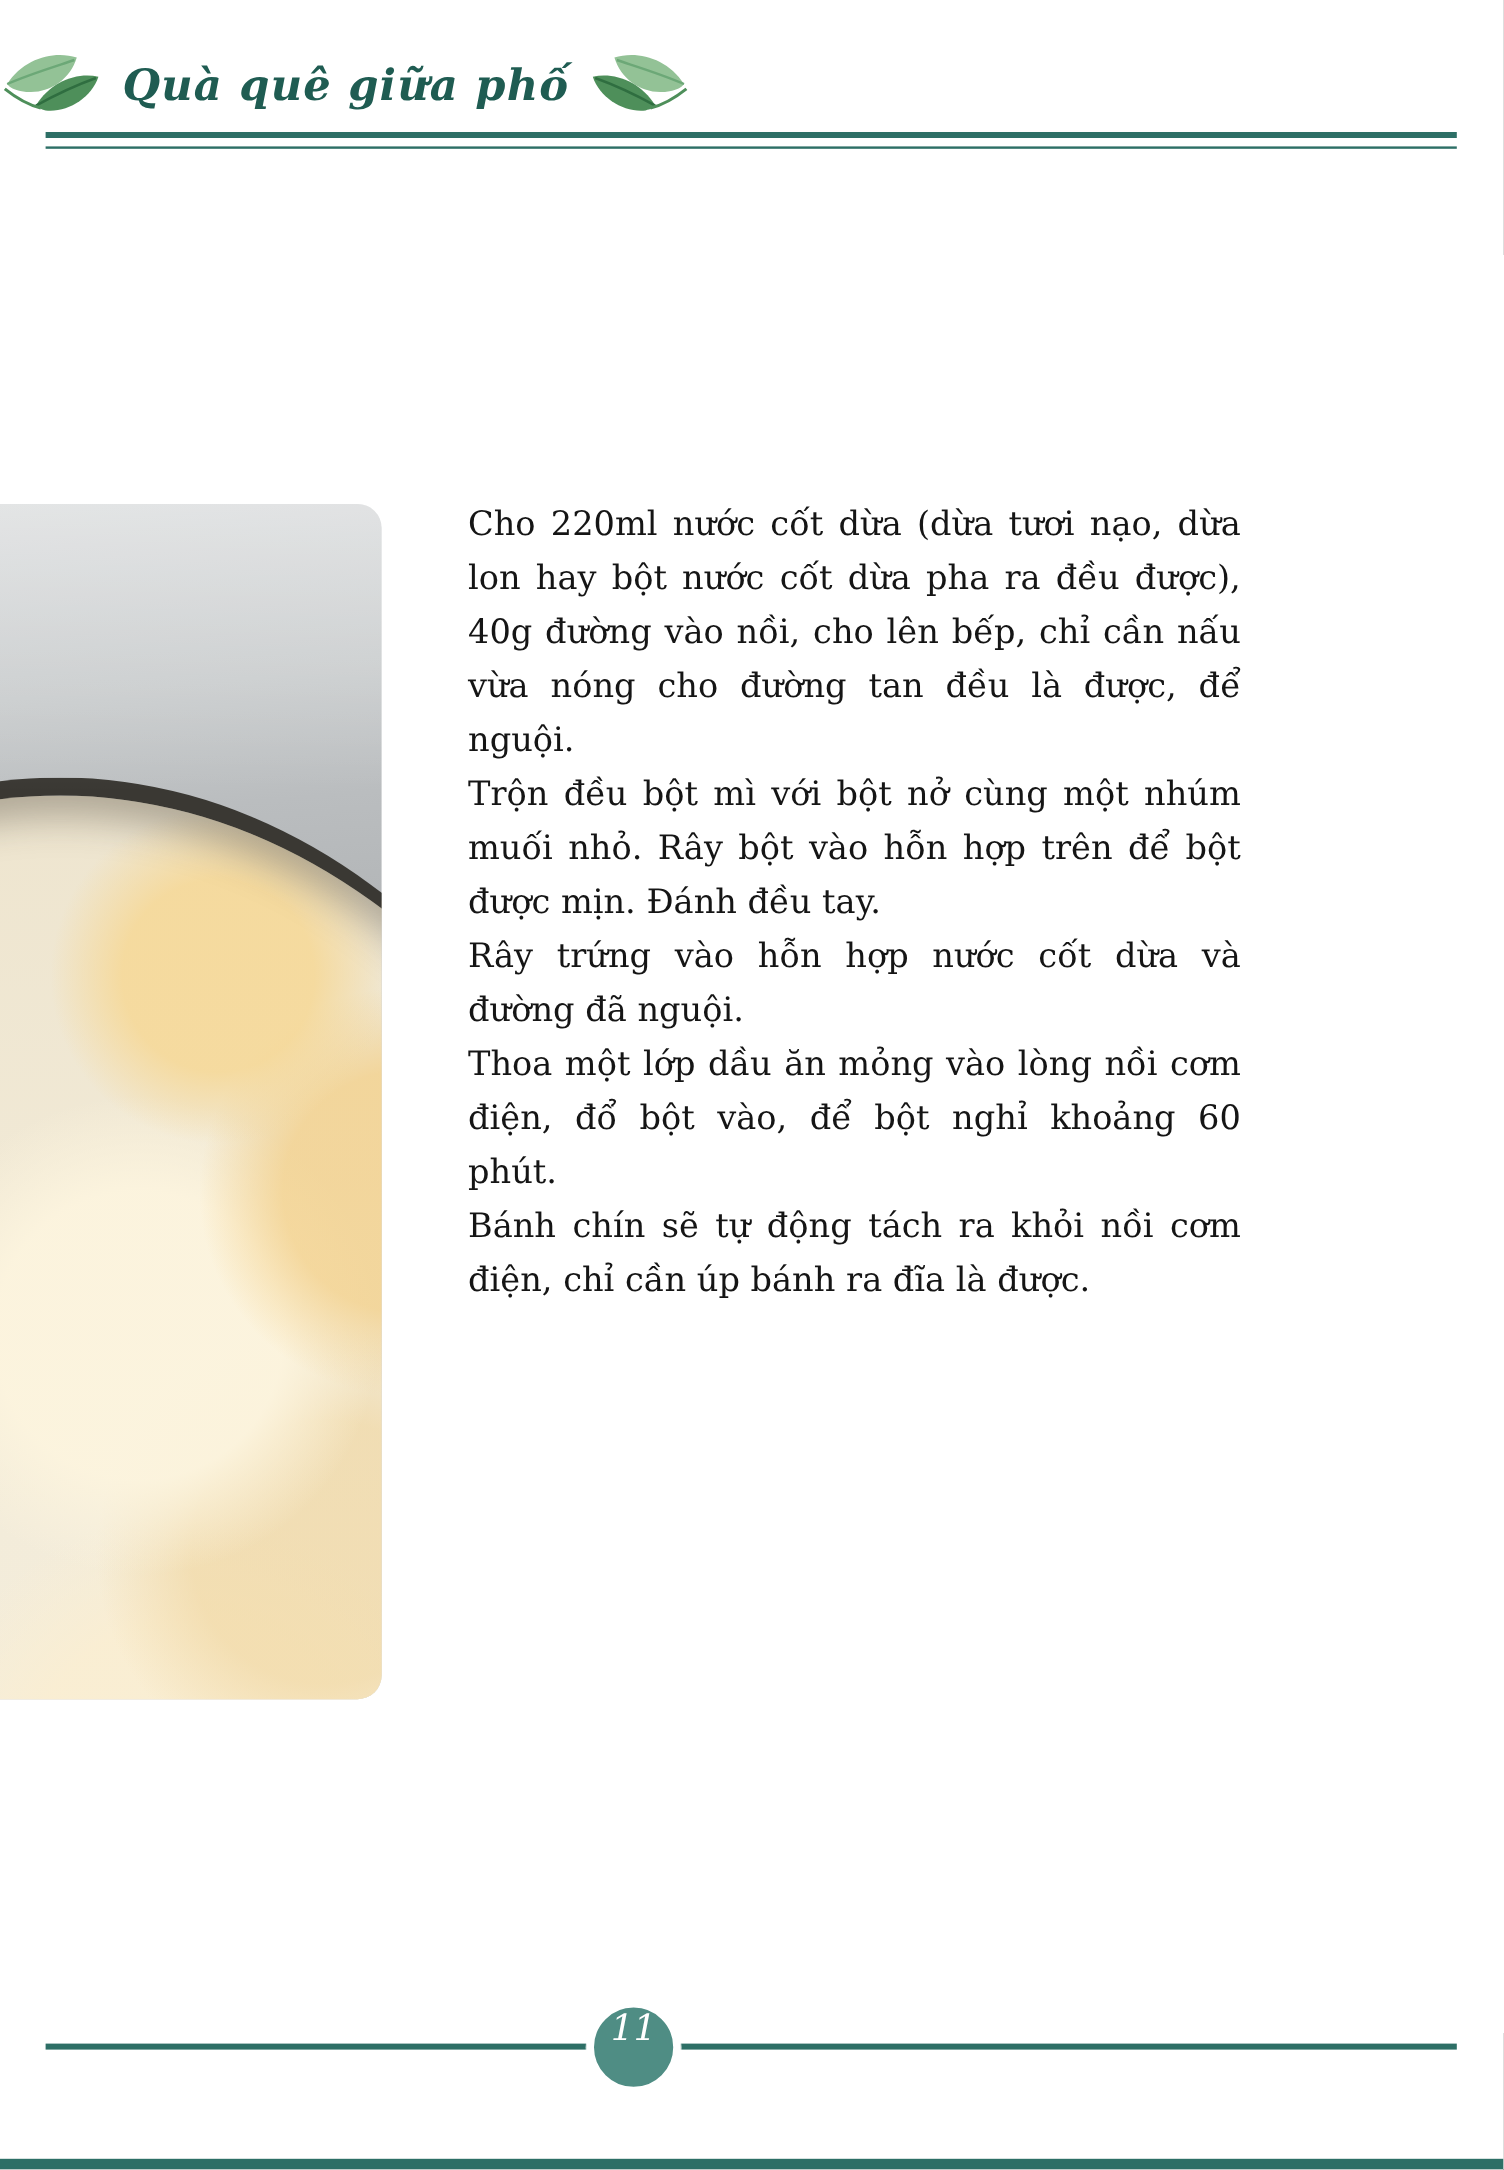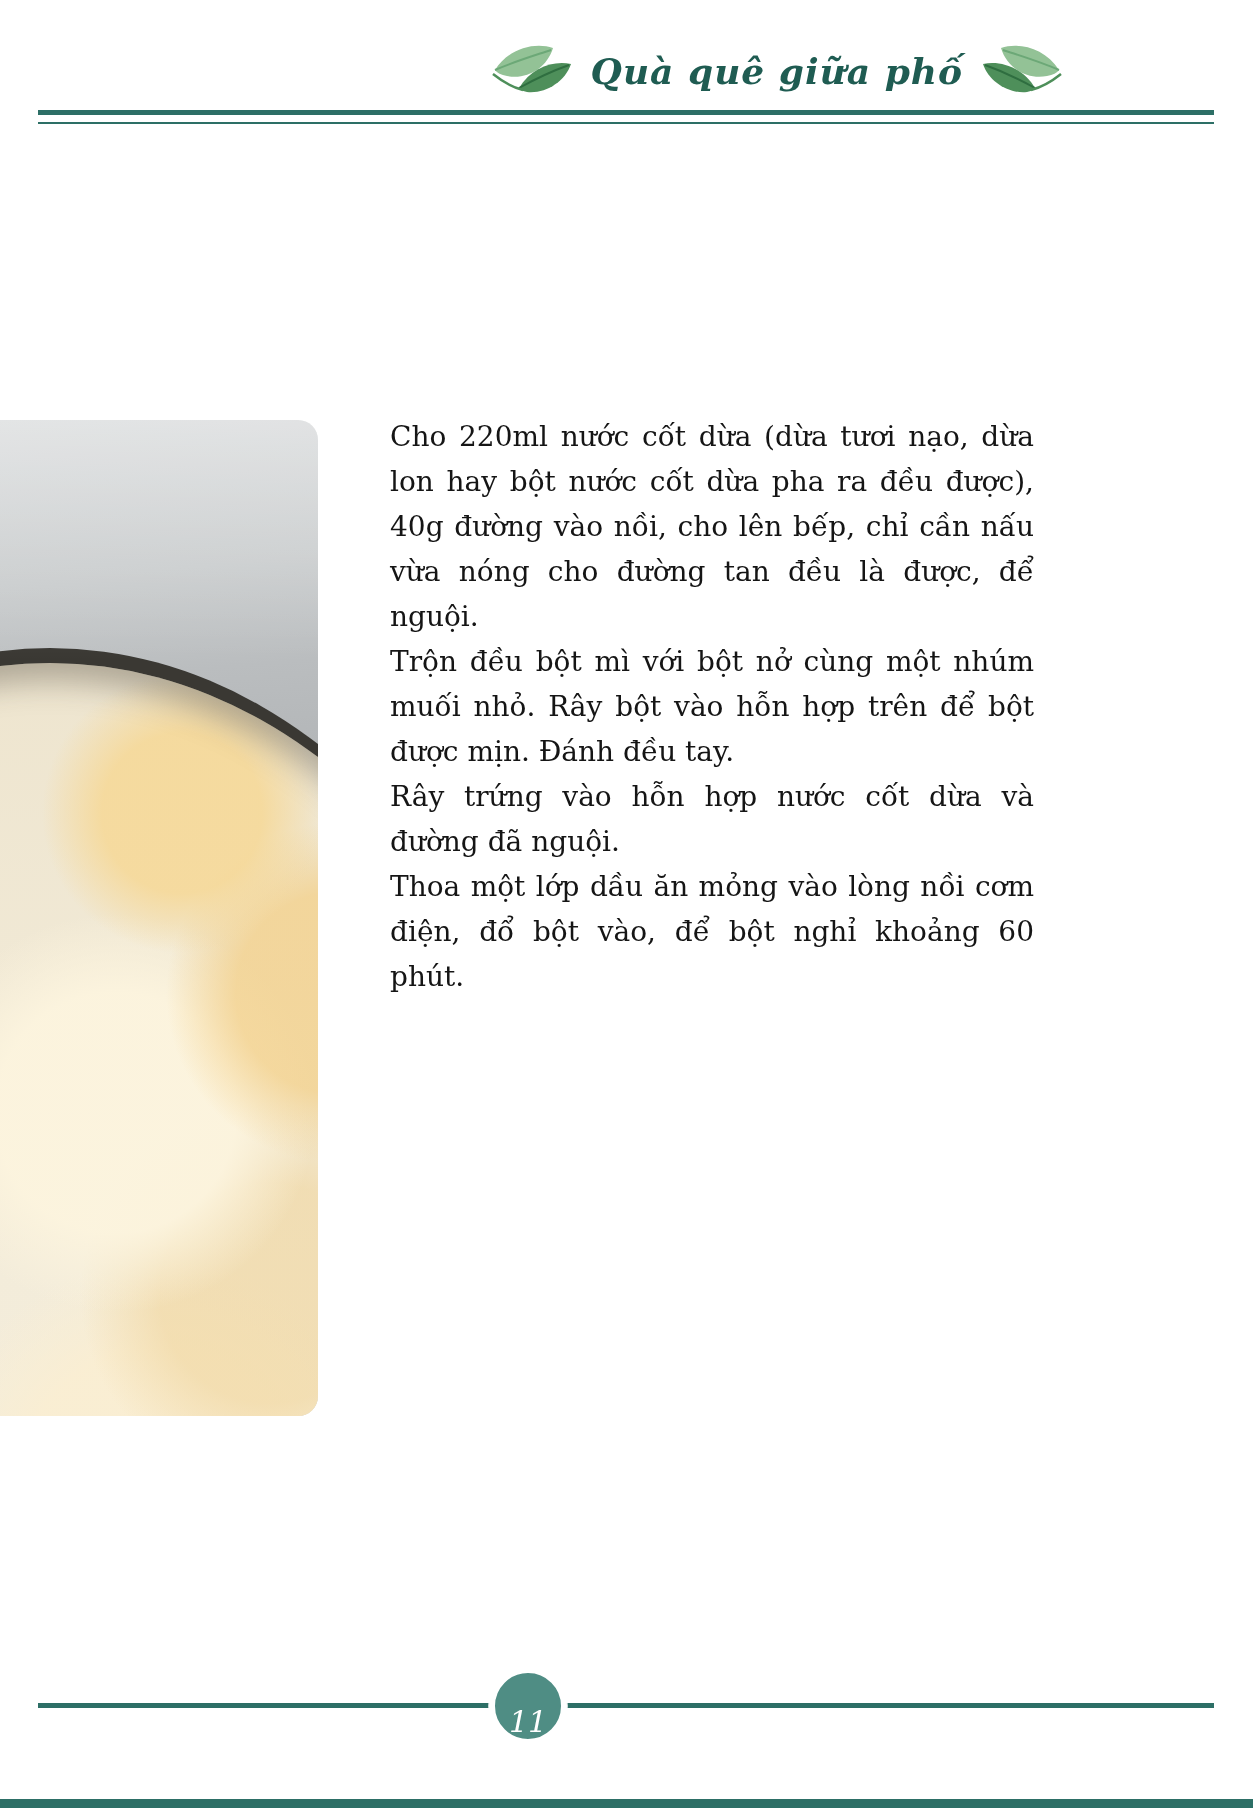--- a/index.html
+++ b/index.html
@@ -8,21 +8,21 @@
     width:1253px; height:1808px;
     margin:0 auto;
     background:#ffffff;
     font-family:"DejaVu Serif", serif;
     overflow:hidden;
   }
 
   
   .header {
     position:absolute; top:36px; left:0; width:1065px; height:70px;
-    display:flex; align-items:center; justify-content:flex-end; gap:14px;
+    display:flex; align-items:center; justify-content:flex-start; gap:14px;
   }
   .header-title {
     font-style:italic; font-weight:600;
     font-size:36px; color:#1f5c52;
     white-space:nowrap;
     letter-spacing:1px;
   }
   .leaf-ornament { width:88px; height:62px; flex:0 0 auto; }
   .leaf-ornament.right { transform:scaleX(-1); }
 
@@ -70,21 +70,21 @@
   }
 
   
   .footer-rule { position:absolute; left:38px; right:39px; top:1703px; height:5px; background:#2d6f66; }
   .page-badge {
     position:absolute; left:489px; top:1667px;
     width:78px; height:78px; box-sizing:border-box;
     border-radius:50%;
     background:#4f8d84;
     border:6px solid #ffffff;
-    display:flex; align-items:flex-end; justify-content:center;
+    display:flex; align-items:flex-start; justify-content:center;
     color:#ffffff; font-style:italic; font-size:30px;
     box-shadow:0 0 0 1px rgba(255,255,255,.8);
   }
   .bottom-bar { position:absolute; left:0; right:0; top:1799px; height:9px; background:#2d6f66; }
 </style>
 </head>
 <body>
 
 <div class="page">
 
@@ -113,20 +113,21 @@
     <div class="cake"></div>
     <div class="sheen"></div>
   </div>
 
   <div class="content">
     <div id="instruction-paragraphs">
         <p class="para">Cho 220ml nước cốt dừa (dừa tươi nạo, dừa lon hay bột nước cốt dừa pha ra đều được), 40g đường vào nồi, cho lên bếp, chỉ cần nấu vừa nóng cho đường tan đều là được, để nguội.</p>
         <p class="para">Trộn đều bột mì với bột nở cùng một nhúm muối nhỏ. Rây bột vào hỗn hợp trên để bột được mịn. Đánh đều tay.</p>
         <p class="para">Rây trứng vào hỗn hợp nước cốt dừa và đường đã nguội.</p>
         <p class="para">Thoa một lớp dầu ăn mỏng vào lòng nồi cơm điện, đổ bột vào, để bột nghỉ khoảng 60 phút.</p>
+        <p class="para">Bánh chín sẽ tự động tách ra khỏi nồi cơm điện, chỉ cần úp bánh ra đĩa là được.</p>
       </div>
   </div>
 
   <div class="footer-rule"></div>
   <div class="page-badge">
     <span>11</span>
   </div>
   <div class="bottom-bar"></div>
 
 </div>

